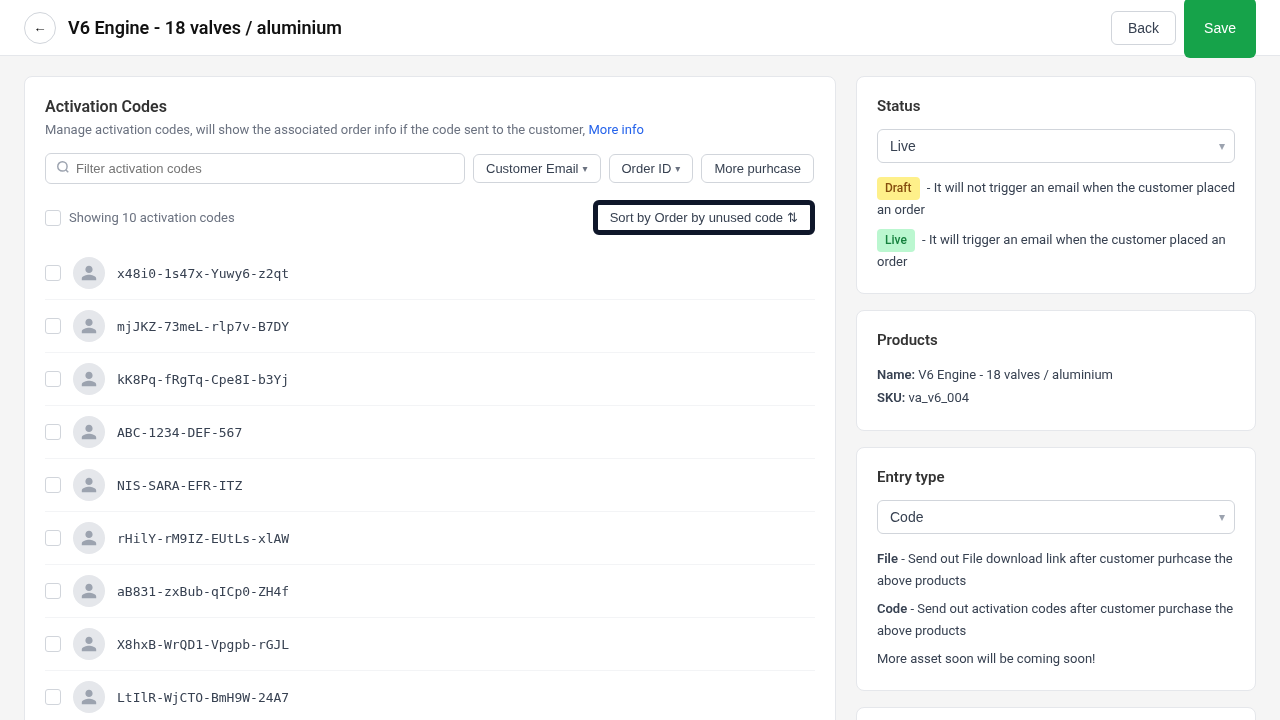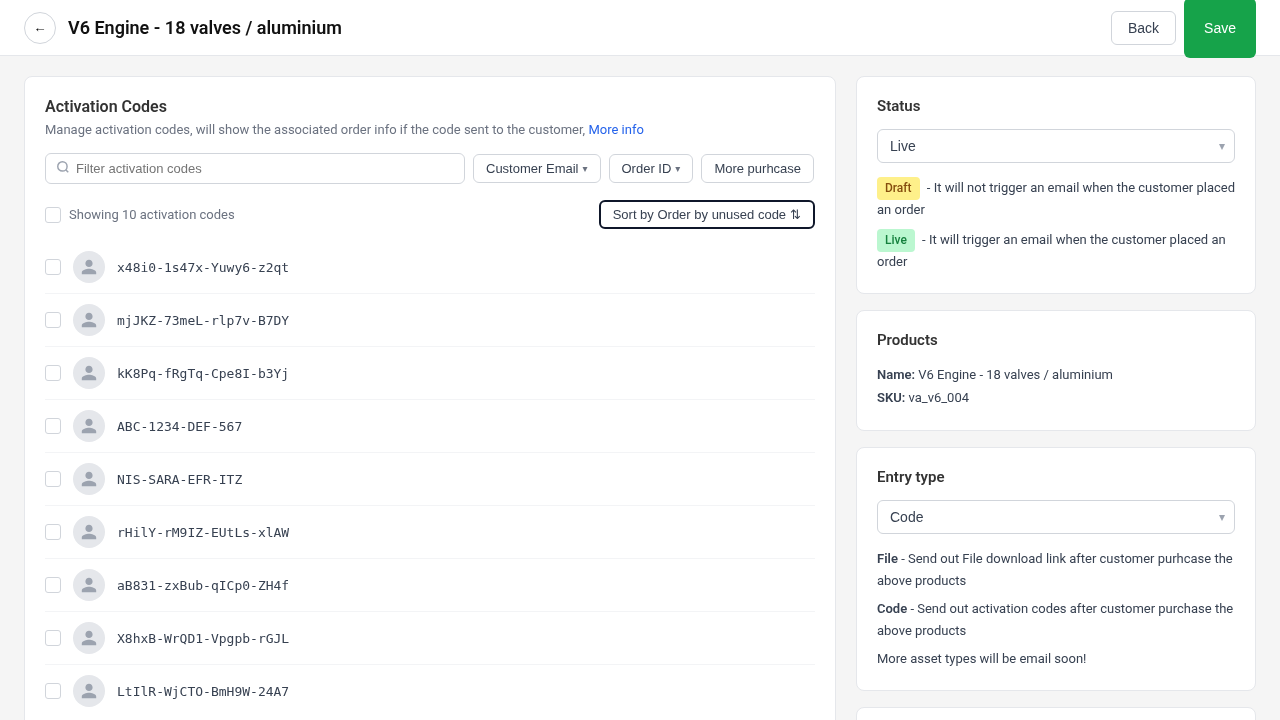--- a/index.html
+++ b/index.html
@@ -56,21 +56,21 @@
     }
     .filter-btn .chevron { font-size: 10px; color: #6b7280; }
 
     .list-meta {
       display: flex; align-items: center; justify-content: space-between;
       margin-bottom: 8px; padding: 4px 0;
     }
     .list-meta-left { display: flex; align-items: center; gap: 8px; font-size: 13px; color: #6b7280; }
     .sort-btn {
       display: flex; align-items: flex-end; gap: 4px;
-      border: 2px solid #0f172a; border-radius: 6px; padding: 5px 12px;
+      border: 5px solid #0f172a; border-radius: 6px; padding: 5px 12px;
       background: #fff; cursor: pointer; font-size: 13px; color: #374151;
     }
 
     .code-list { }
     .code-item {
       display: flex; align-items: center; gap: 12px;
       padding: 10px 0; border-bottom: 1px solid #f3f4f6;
     }
     .code-item:last-child { border-bottom: none; }
     .checkbox { width: 16px; height: 16px; border: 1.5px solid #d1d5db; border-radius: 3px; cursor: pointer; background: #fff; flex-shrink: 0; }
@@ -302,21 +302,21 @@
         <span class="select-arrow">▾</span>
       </div>
       <div class="entry-desc">
         <span class="entry-keyword">File</span>
         <span>- Send out File download link after customer purhcase the above products</span>
       </div>
       <div class="entry-desc">
         <span class="entry-keyword">Code</span>
         <span>- Send out activation codes after customer purchase the above products</span>
       </div>
-      <div class="entry-desc">More asset types will be email soon!</div>
+      <div class="entry-desc">More asset soon will be coming soon!</div>
     </div>
 
     <div class="card">
       
       
     </div>
 
   </div>
 </div>
 

